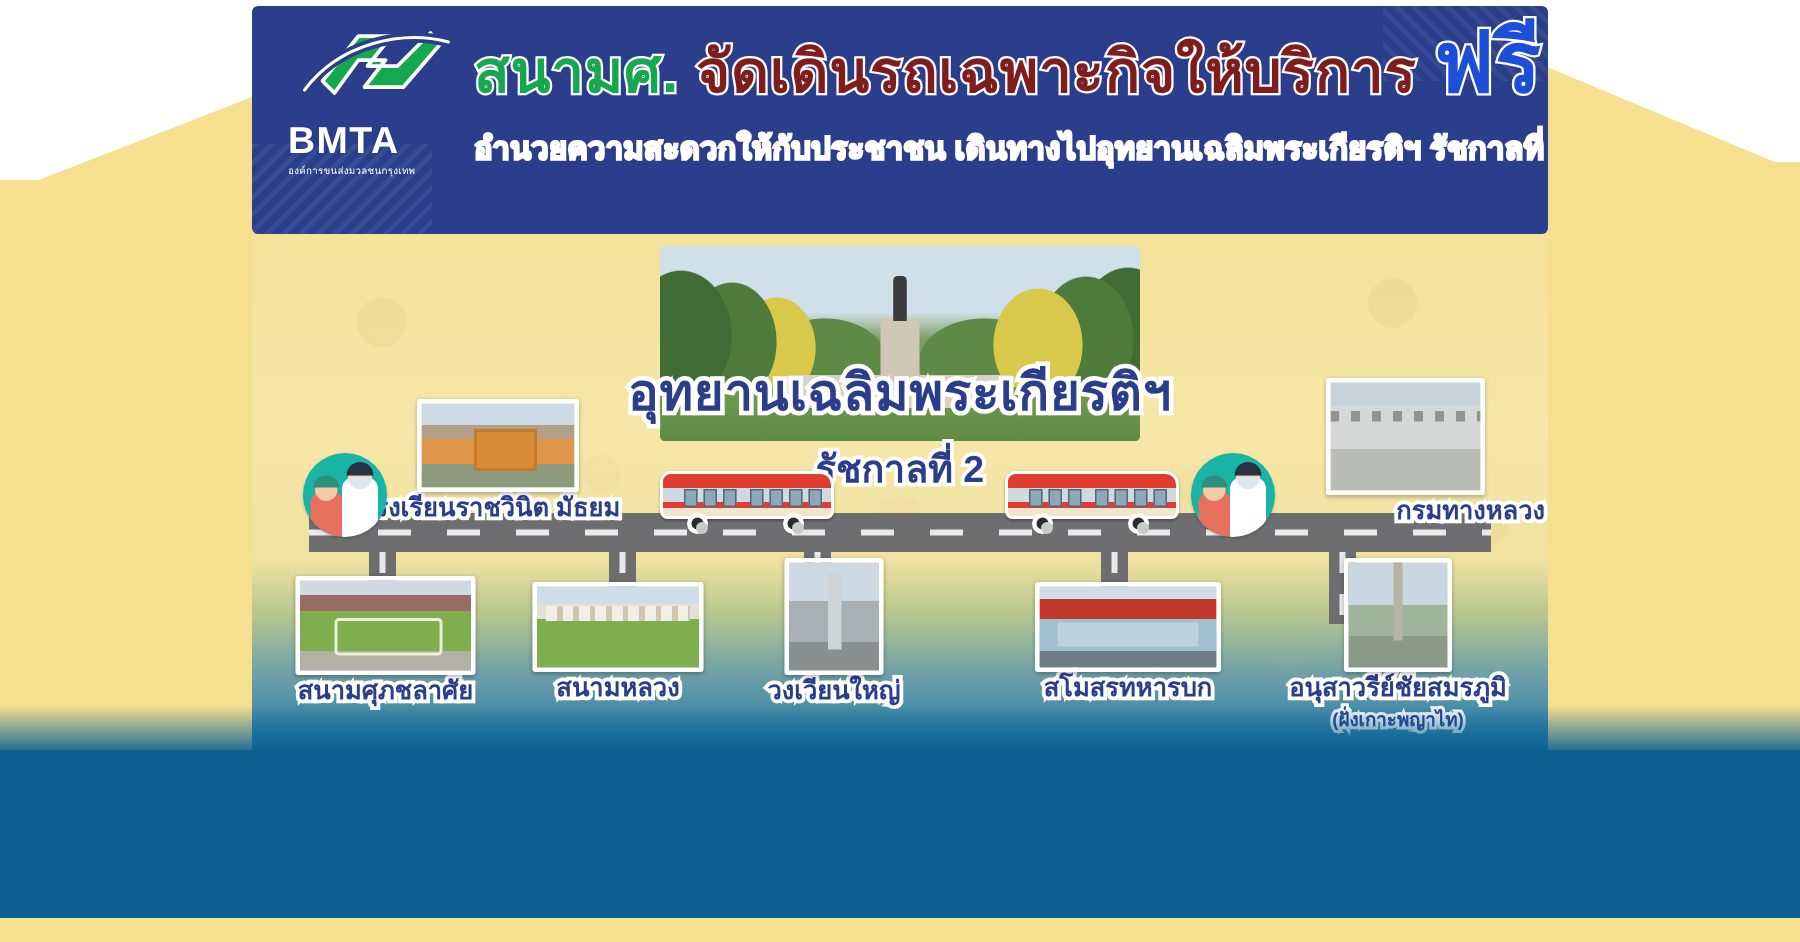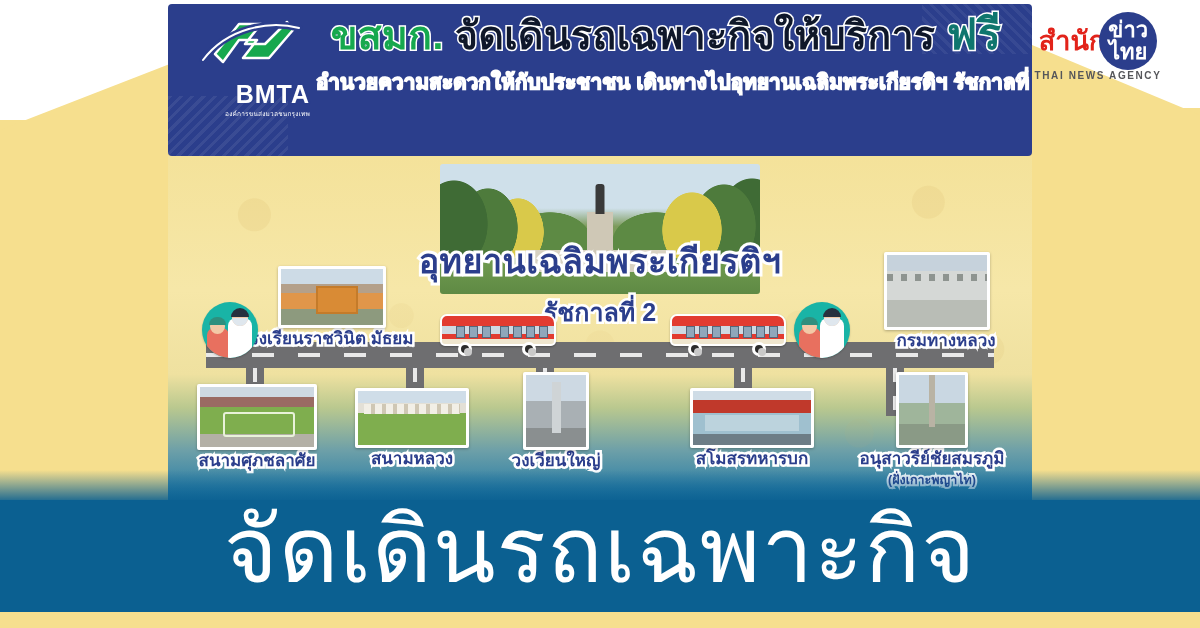--- a/index.html
+++ b/index.html
@@ -108,21 +108,21 @@
     width: 110px; height: 50px;
     background:
       repeating-linear-gradient(45deg, rgba(255,255,255,.06) 0 3px, transparent 3px 8px);
   }
 
   
   .bmta-logo {
     position: absolute;
     left: 24px; top: 14px;
     width: 118px; height: 112px;
-    text-align: right;
+    text-align: left;
     z-index: 4;
   }
   .bmta-mark { width: 104px; height: 66px; margin: 0 auto; display: block; }
   .bmta-word {
     font-family: "Liberation Sans", sans-serif;
     font-weight: bold;
     font-size: 25px;
     letter-spacing: 1px;
     color: #ffffff;
     line-height: 1;
@@ -150,29 +150,29 @@
     line-height: 1.15;
     white-space: nowrap;
     letter-spacing: .5px;
   }
   .title-main .seg-green {
     color: #16a84e;
     -webkit-text-stroke: 3px #ffffff;
     paint-order: stroke fill;
   }
   .title-main .seg-white {
-    color: #0f172a;
+    color: #7f1d1d;
     -webkit-text-stroke: 3px #ffffff;
     paint-order: stroke fill;
   }
   .title-main .seg-red {
-    color: #0f766e;
+    color: #1d4ed8;
     -webkit-text-stroke: 3px #ffffff;
     paint-order: stroke fill;
-    font-size: 43px;
+    font-size: 57px;
   }
   .title-sub {
     margin-top: 6px;
     font-size: 20.5px;
     font-weight: bold;
     color: #ffffff;
     -webkit-text-stroke: 1.6px #ffffff;
     paint-order: stroke fill;
     white-space: nowrap;
     letter-spacing: .2px;
@@ -493,21 +493,21 @@
         <path d="M16 40 L40 10 L62 10 L46 30 L66 30 L88 8 L94 16 L70 44 L44 44 L58 26 L40 26 L24 48 Z" fill="#16a84e" stroke="#ffffff" stroke-width="2.5" stroke-linejoin="round"></path>
         <path d="M4 46 C28 14, 70 6, 100 14" fill="none" stroke="#2b3e8c" stroke-width="7" stroke-linecap="round"></path>
         <path d="M4 46 C28 14, 70 6, 100 14" fill="none" stroke="#ffffff" stroke-width="2" stroke-linecap="round"></path>
       </svg>
       <div class="bmta-word">BMTA</div>
       <div class="bmta-sub">องค์การขนส่งมวลชนกรุงเทพ</div>
     </div>
 
     <div class="header-text">
       <div class="title-main">
-        <span class="seg-green">ขสมก.</span>
+        <span class="seg-green">สนามศ.</span>
         <span class="seg-white">จัดเดินรถเฉพาะกิจให้บริการ</span>
         <span class="seg-red">ฟรี</span>
       </div>
       <div class="title-sub">อำนวยความสะดวกให้กับประชาชน  เดินทางไปอุทยานเฉลิมพระเกียรติฯ รัชกาลที่ ๙</div>
     </div>
 
     <div class="map-area">
       <div class="ornament"></div>
 
       <div class="park-photo">
@@ -572,21 +572,21 @@
           <div class="pat-hair"></div>
           <div class="doctor"></div>
           <div class="doc-head"></div>
           <div class="mask"></div>
           <div class="doc-hair"></div>
         </div>
         <div class="thumb t-school" style="margin-left:86px;"></div>
         <div class="pin-label" style="margin-left:30px;">โรงเรียนราชวินิต มัธยม</div>
       </div>
 
-      <div class="station" style="left:612px; top:96px; width:250px;">
+      <div class="station" style="left:612px; top:96px; width:250px;text-align:right;">
         <div class="vac-icon" style="left:14px; top:50px;">
           <div class="patient"></div>
           <div class="pat-head"></div>
           <div class="pat-hair"></div>
           <div class="doctor"></div>
           <div class="doc-head"></div>
           <div class="mask"></div>
           <div class="doc-hair"></div>
         </div>
         <div class="thumb t-dept tall" style="margin-left:104px; width:106px; height:78px;"></div>
@@ -617,27 +617,17 @@
         <div class="thumb t-victory" style="width:72px;height:76px;"></div>
         <div class="pin-label">อนุสาวรีย์ชัยสมรภูมิ</div>
         <div class="pin-sub">(ฝั่งเกาะพญาไท)</div>
       </div>
 
     </div>
   </div>
 
   <div class="bottom-band-fade"></div>
   <div class="bottom-band"></div>
-  <div class="overlay-headline">จัดเดินรถเฉพาะกิจ</div>
   <div class="bottom-strip"></div>
   <div class="wedge-white-right-lower"></div>
 
-  <div class="tna">
-    <div class="tna-row">
-      <div class="tna-red">สำนัก</div>
-      <div class="tna-circle">
-        <span>ข่าวไทย</span>
-      </div>
-    </div>
-    <div class="tna-eng">THAI NEWS AGENCY</div>
-  </div>
 
 </div>
 
 </body></html>

